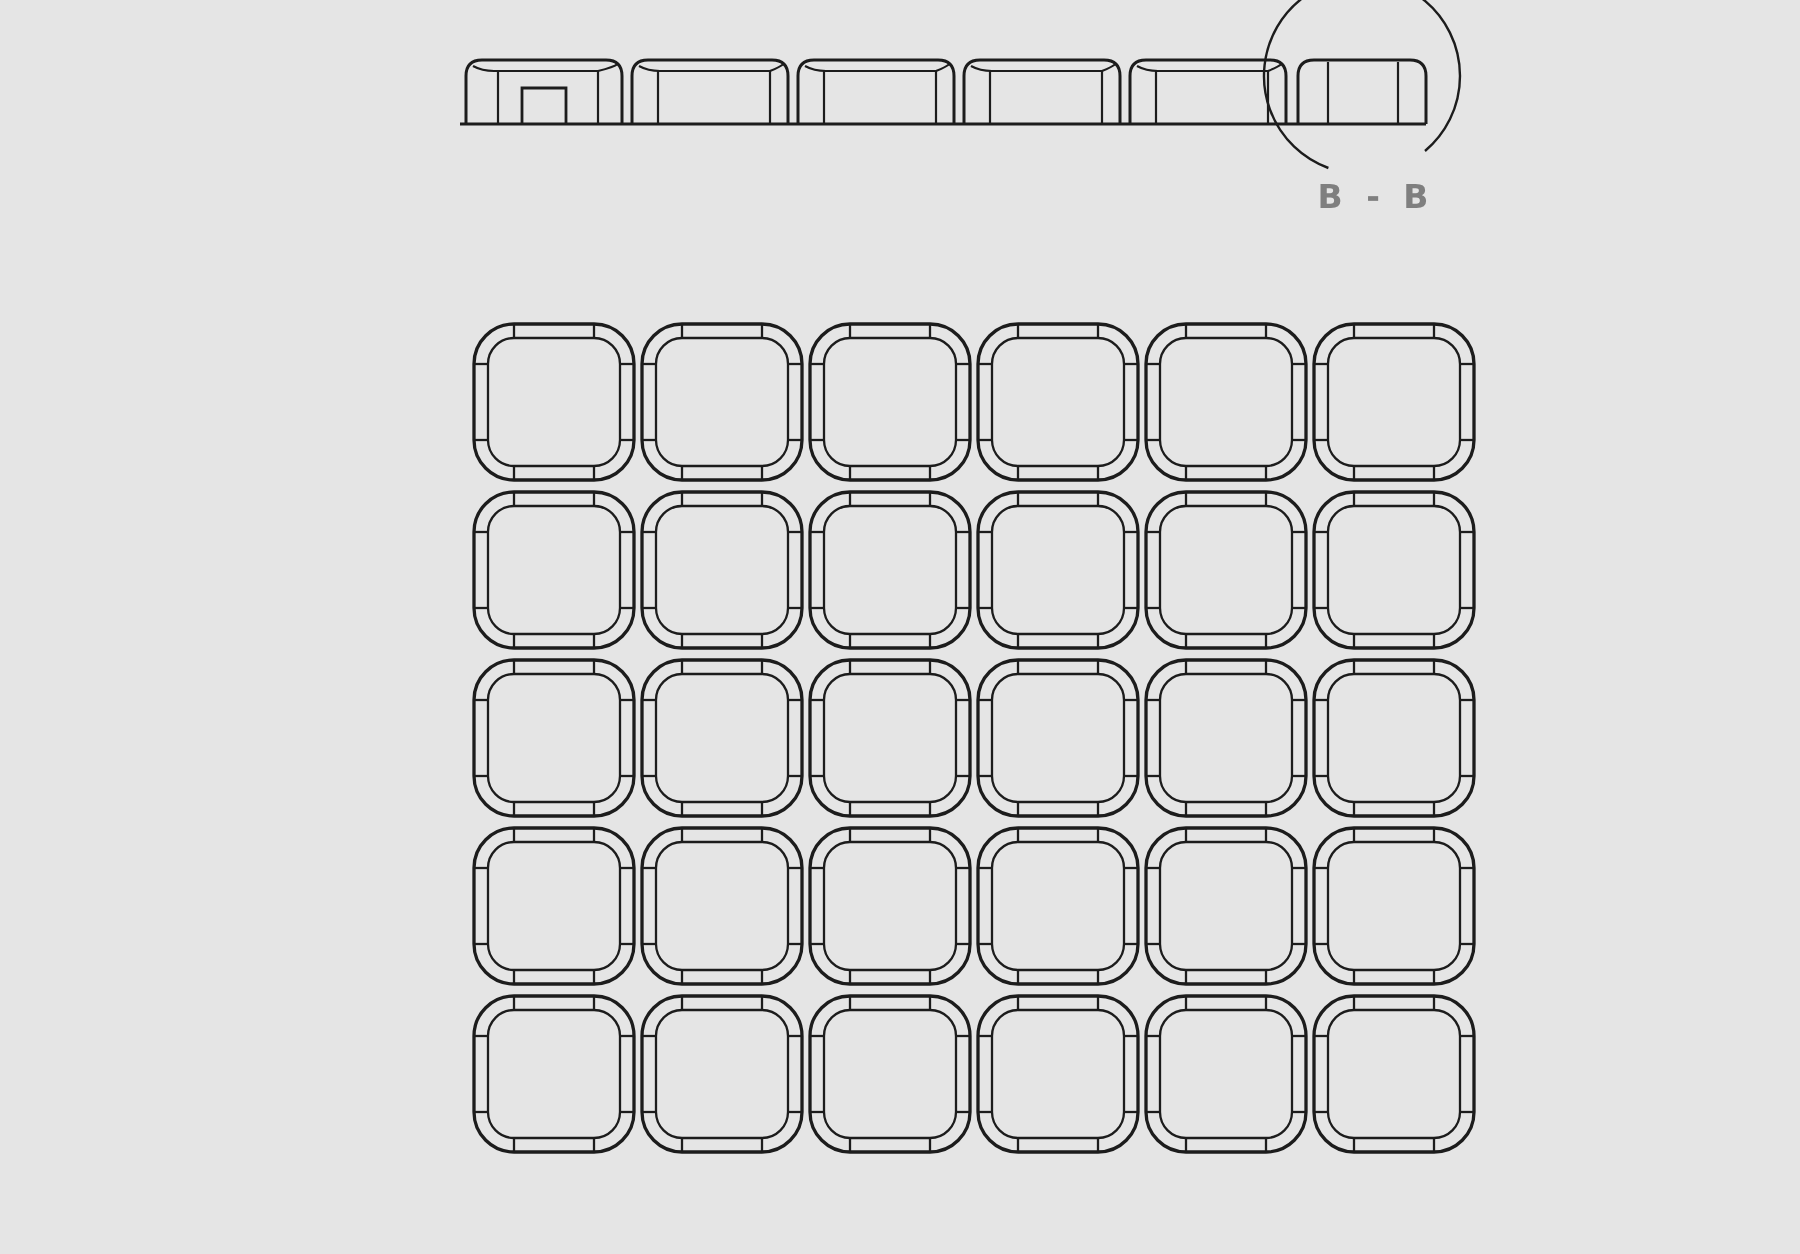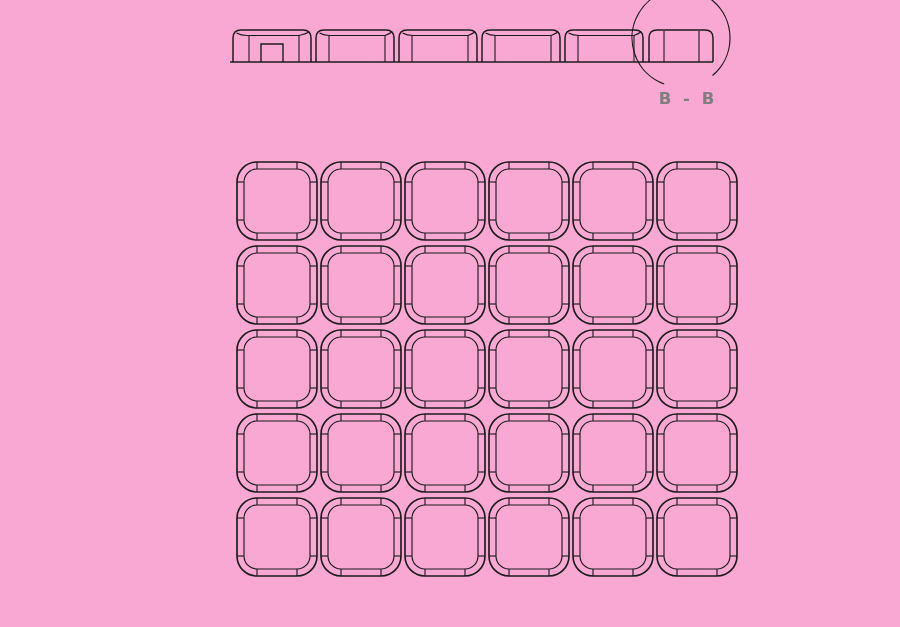--- a/index.html
+++ b/index.html
@@ -5,21 +5,21 @@
   html, body {
     margin: 0;
     padding: 0;
     background: #ffffff;
     font-family: "Liberation Sans", sans-serif;
   }
   .canvas {
     position: relative;
     width: 900px;
     height: 627px;
-    background: #f9a8d4;
+    background: #e5e5e5;
     overflow: hidden;
   }
   svg { display: block; }
   .section-label-text {
     font-family: "DejaVu Sans", sans-serif;
     font-weight: 600;
     font-size: 16.5px;
     letter-spacing: 3px;
   }
 </style>

